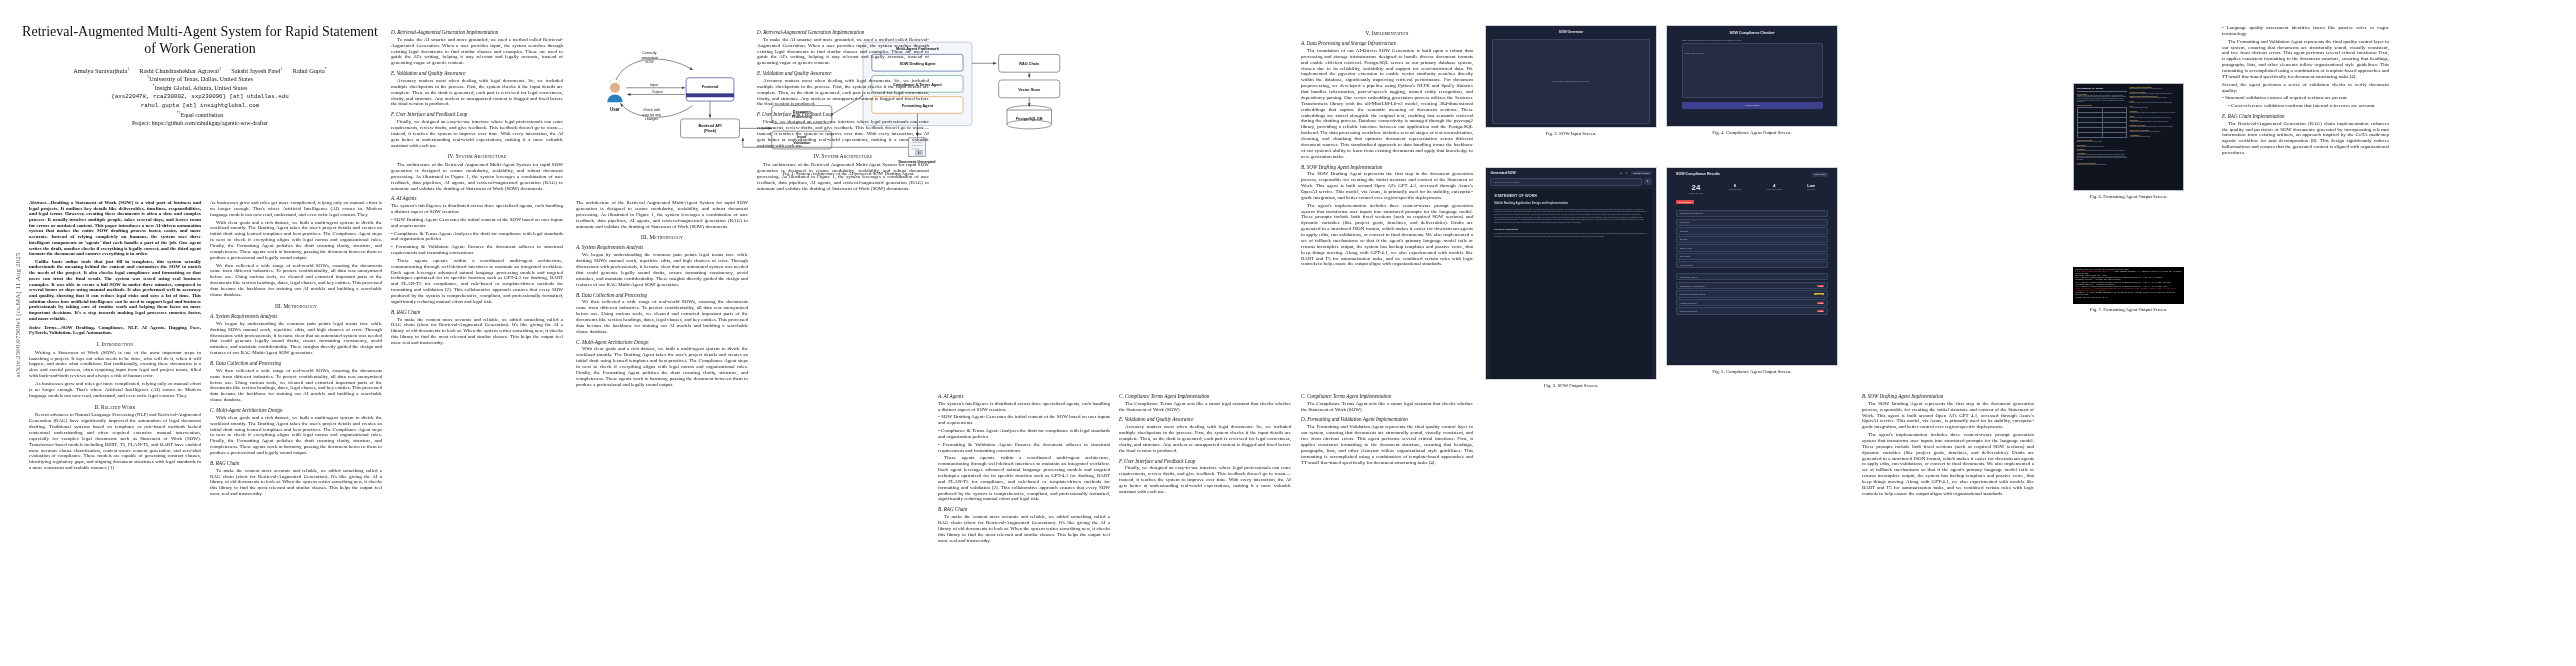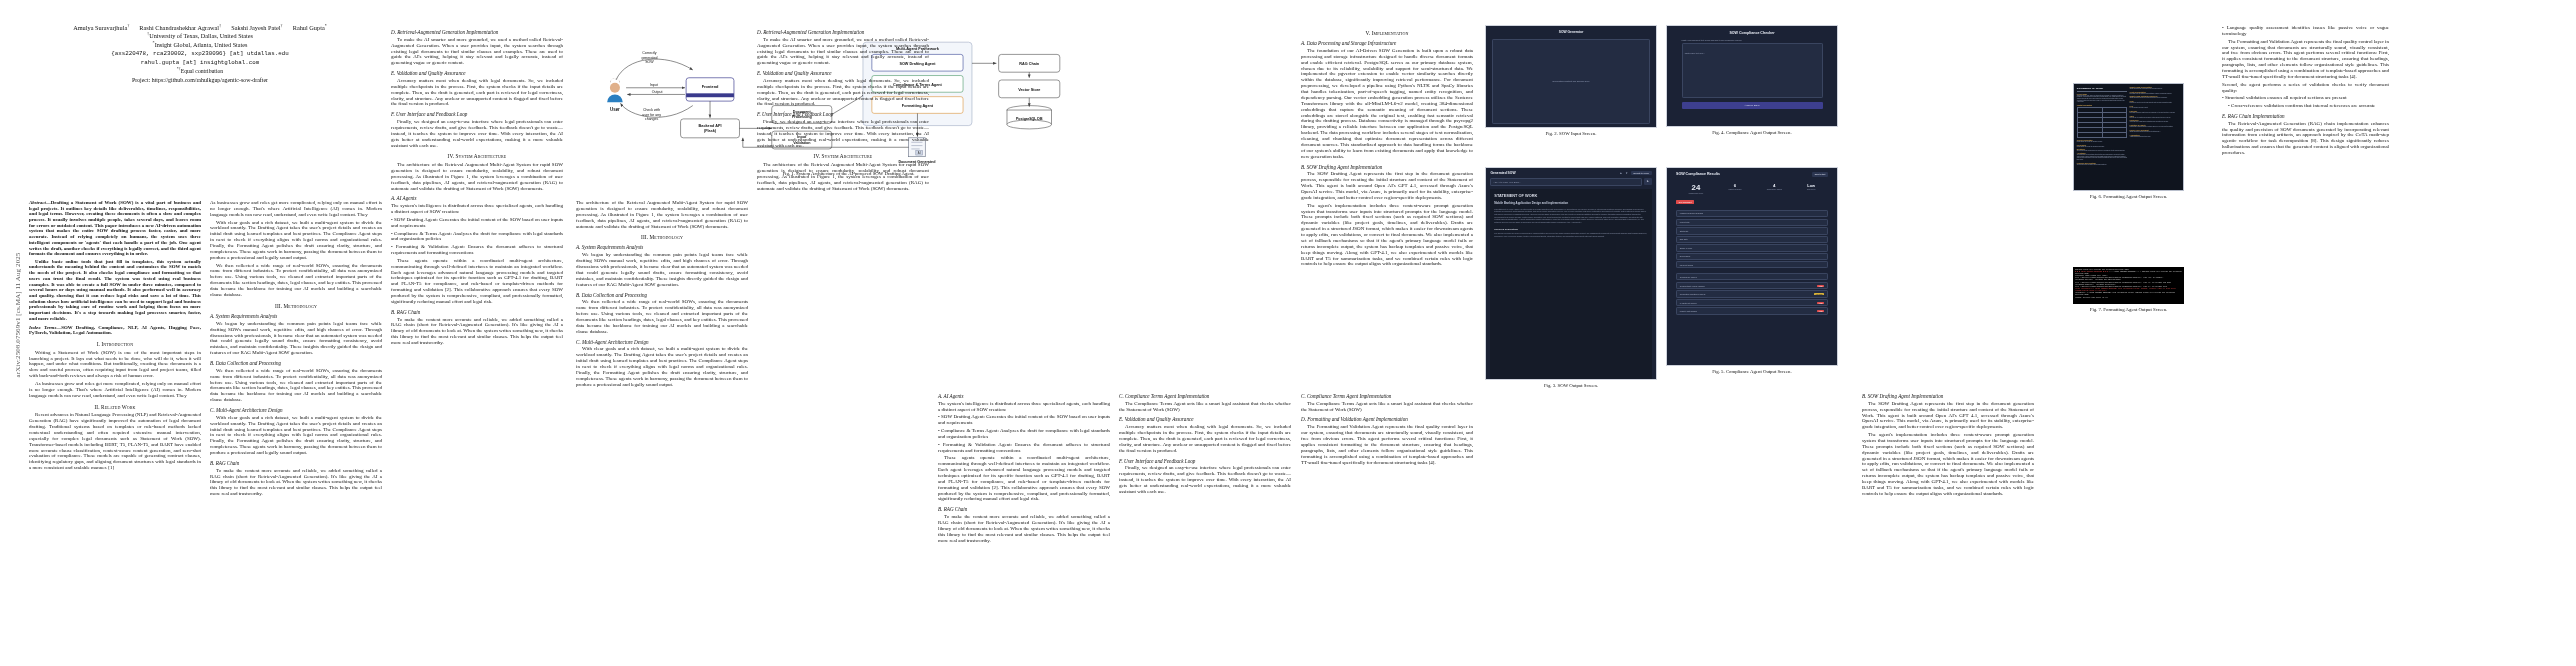--- a/index.html
+++ b/index.html
@@ -102,20 +102,21 @@
   table.mini td{border:0.6px solid #55607a;height:2px;}
 </style>
 </head>
 <body>
 
 <div class="page">
 
   <div class="arxiv-stamp">arXiv:2508.07569v1  [cs.MA]  11 Aug 2025</div>
 
   <div class="titleblock">
+    <h1 class="paper-title">Retrieval-Augmented Multi-Agent System for Rapid Statement of Work Generation</h1>
     <p class="authors">
       <span>Amulya Suravarjhula</span><sup>†</sup><span class="sep"></span><span>Rashi Chandrashekhar Agrawal</span><sup>†</sup><span class="sep"></span><span>Sakshi Jayesh Patel</span><sup>†</sup><span class="sep"></span><span>Rahul Gupta</span><sup>*</sup>
     </p>
     <p class="affil"><sup>†</sup><span>University of Texas, Dallas, United States</span></p>
     <p class="affil"><sup>*</sup><span>Insight Global, Atlanta, United States</span></p>
     <p class="emails">{axs220478, rca230002, sxp230096} [at] utdallas.edu</p>
     <p class="emails">rahul.gupta [at] insightglobal.com</p>
     <p class="equal"><sup>*†</sup><span>Equal contribution</span></p>
     <p class="project">Project: https://github.com/rahulkgup/agentic-sow-drafter</p>
   </div>

